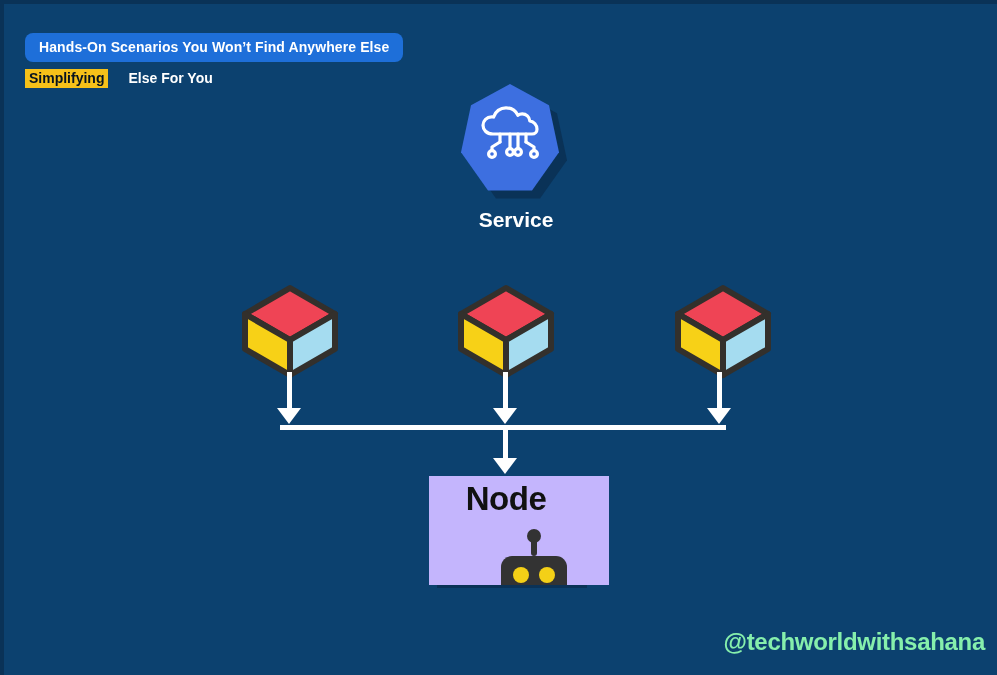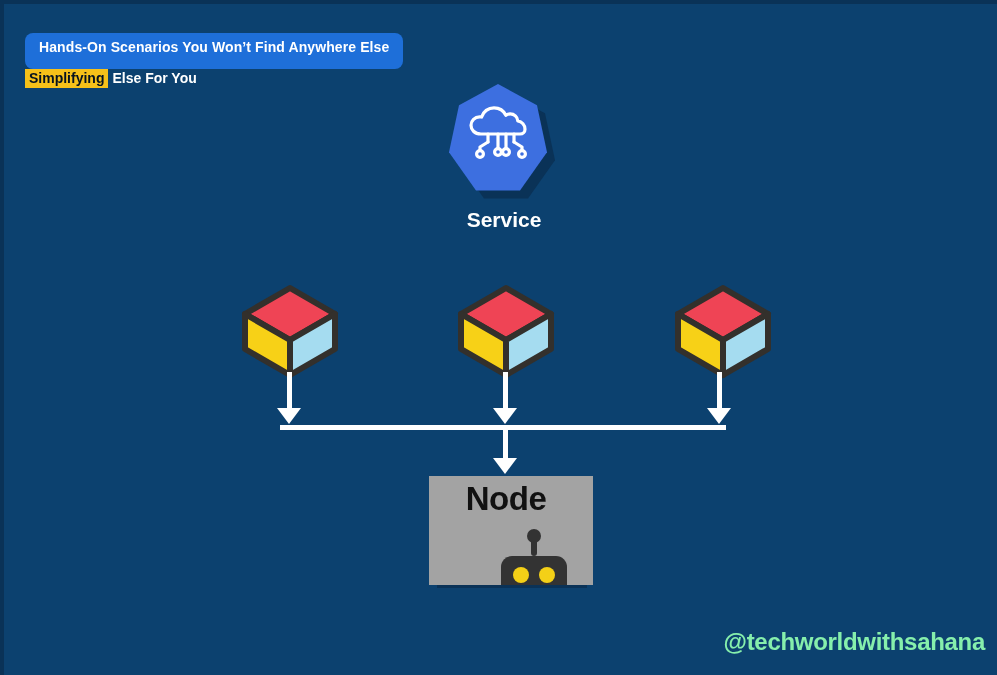--- a/index.html
+++ b/index.html
@@ -15,43 +15,43 @@
     background:#0c416f;
     box-sizing:border-box;
     overflow:hidden;
   }
   .edge-left{position:absolute;left:0;top:0;width:4px;height:675px;background:#0a3257;}
   .edge-top{position:absolute;left:0;top:0;width:997px;height:4px;background:#0a3257;}
 
   
   .badge{
     position:absolute;left:25px;top:33px;
-    height:36px;line-height:29px;
+    height:29px;line-height:29px;
     padding:0 14px;
     background:#1e6fd9;
     border-radius:8px;
     color:#ffffff;
     font-size:14px;
     font-weight:bold;
     letter-spacing:.1px;
     white-space:nowrap;
   }
   .tagline{
     position:absolute;left:25px;top:70px;
     font-size:14px;font-weight:bold;color:#ffffff;
     white-space:nowrap;
   }
   .tagline .hl{
     background:#f6c119;color:#05121f;
     padding:1px 4px 2px 4px;
-    margin-right:4px;
-  }
-
-  
-  .service-wrap{position:absolute;left:448px;top:80px;width:112px;height:160px;}
+    margin-right:20px;
+  }
+
+  
+  .service-wrap{position:absolute;left:460px;top:80px;width:112px;height:160px;}
   .hept-shadow{
     position:absolute;left:8px;top:12px;width:100px;height:112px;
     background:#0a3257;
     clip-path:polygon(50% 0%,89% 19%,99% 61%,72% 95%,28% 95%,1% 61%,11% 19%);
   }
   .hept{
     position:absolute;left:0px;top:4px;width:100px;height:112px;
     background:#3d6fe0;
     clip-path:polygon(50% 0%,89% 19%,99% 61%,72% 95%,28% 95%,1% 61%,11% 19%);
   }
@@ -71,22 +71,22 @@
   .arrowhead{
     position:absolute;width:0;height:0;
     border-left:12px solid transparent;
     border-right:12px solid transparent;
     border-top:16px solid #ffffff;
   }
 
   
   .node-shadow{position:absolute;left:437px;top:582px;width:150px;height:6px;background:#0a3257;}
   .node-box{
-    position:absolute;left:429px;top:476px;width:164px;height:109px;
-    background:#a3a3a3;overflow:hidden;
+    position:absolute;left:429px;top:476px;width:180px;height:109px;
+    background:#c4b5fd;overflow:hidden;
   }
   .node-label{
     position:absolute;left:0;top:4px;width:154px;text-align:center;
     color:#111111;font-size:33px;font-weight:bold;letter-spacing:-.5px;
   }
   .robot{position:absolute;left:68px;top:48px;}
 
   
   .handle{
     position:absolute;right:12px;bottom:19px;

